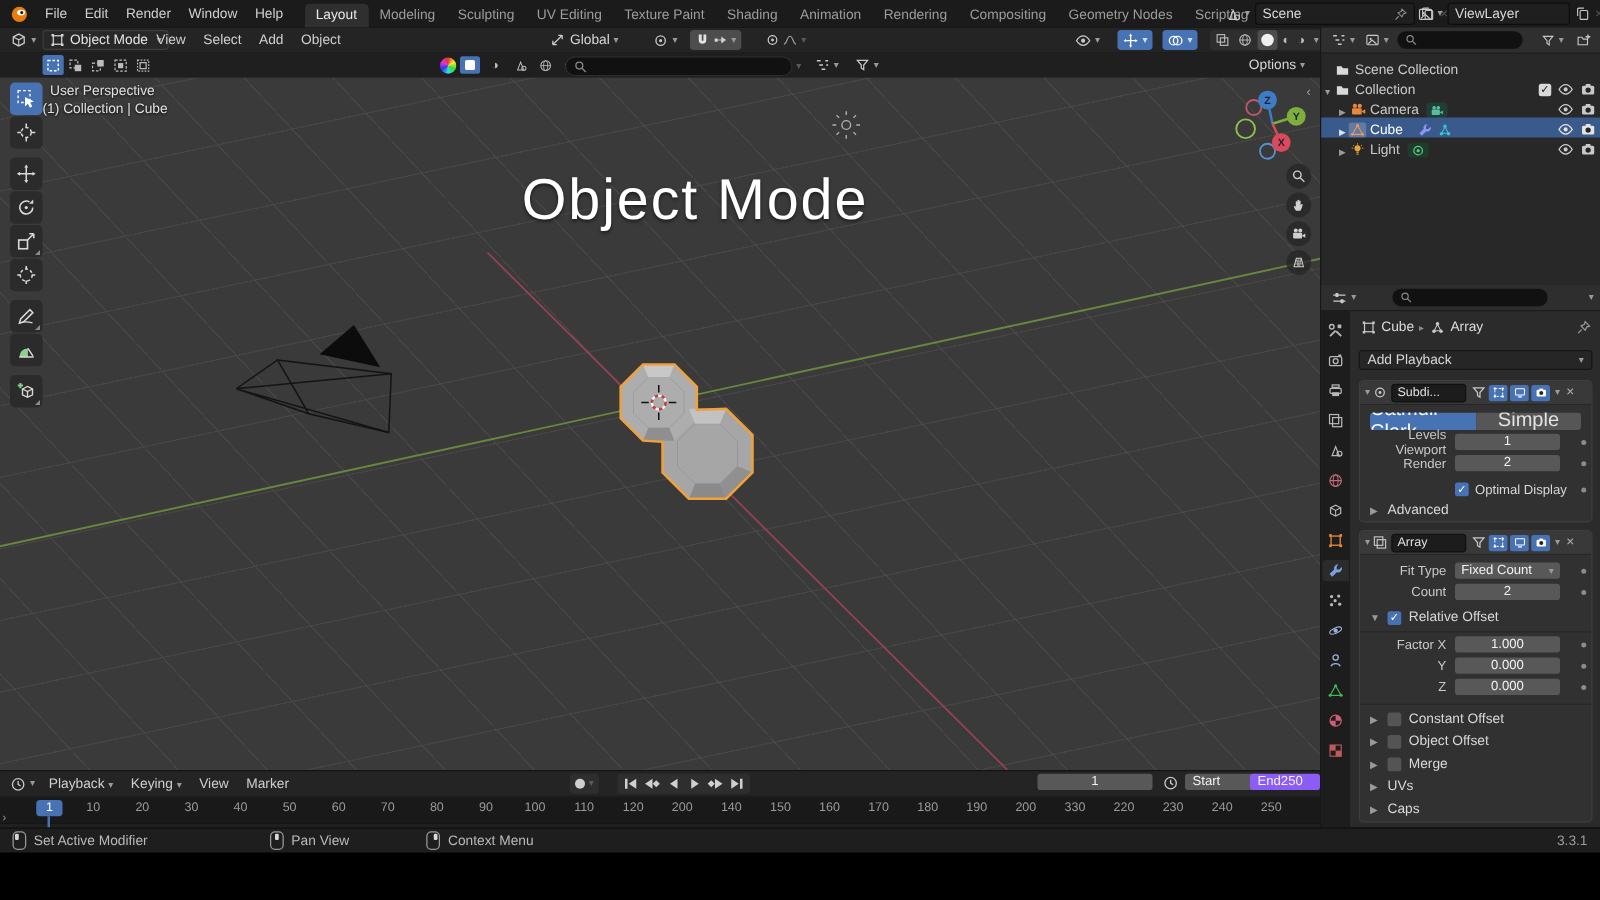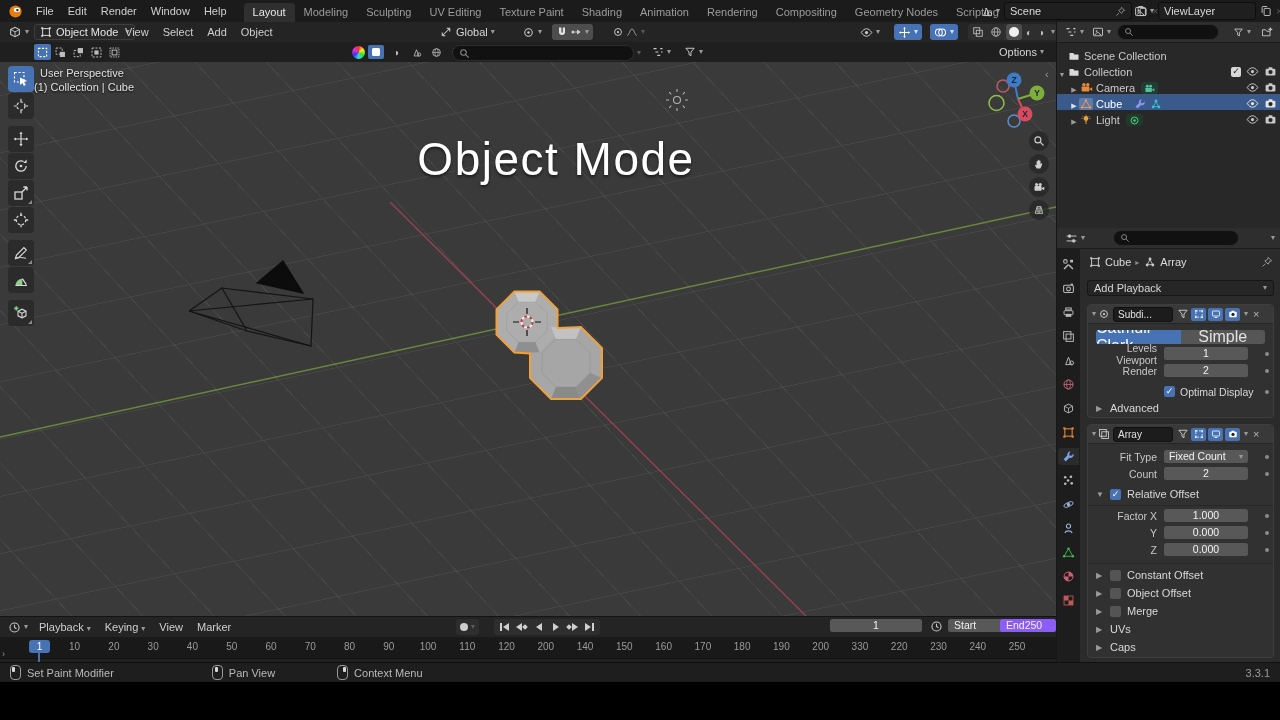--- a/index.html
+++ b/index.html
@@ -1198,21 +1198,21 @@
     </div>
     <div id="tl-strip"></div>
     <span class="abs" style="left:2px;top:32px;color:#9a9a9a;font-size:9px">›</span>
   </div>
 
   <div id="statusbar">
     <div class="row" style="margin-left:10px">
       <span class="mouse l">
           <i></i>
         </span>
-      <span class="sb-label">Set Paint Modifier</span>
+      <span class="sb-label">Set Active Modifier</span>
     </div>
     <div class="row" style="margin-left:98px">
       <span class="mouse m">
           <i></i>
         </span>
       <span class="sb-label">Pan View</span>
     </div>
     <div class="row" style="margin-left:62px">
       <span class="mouse r">
           <i></i>

